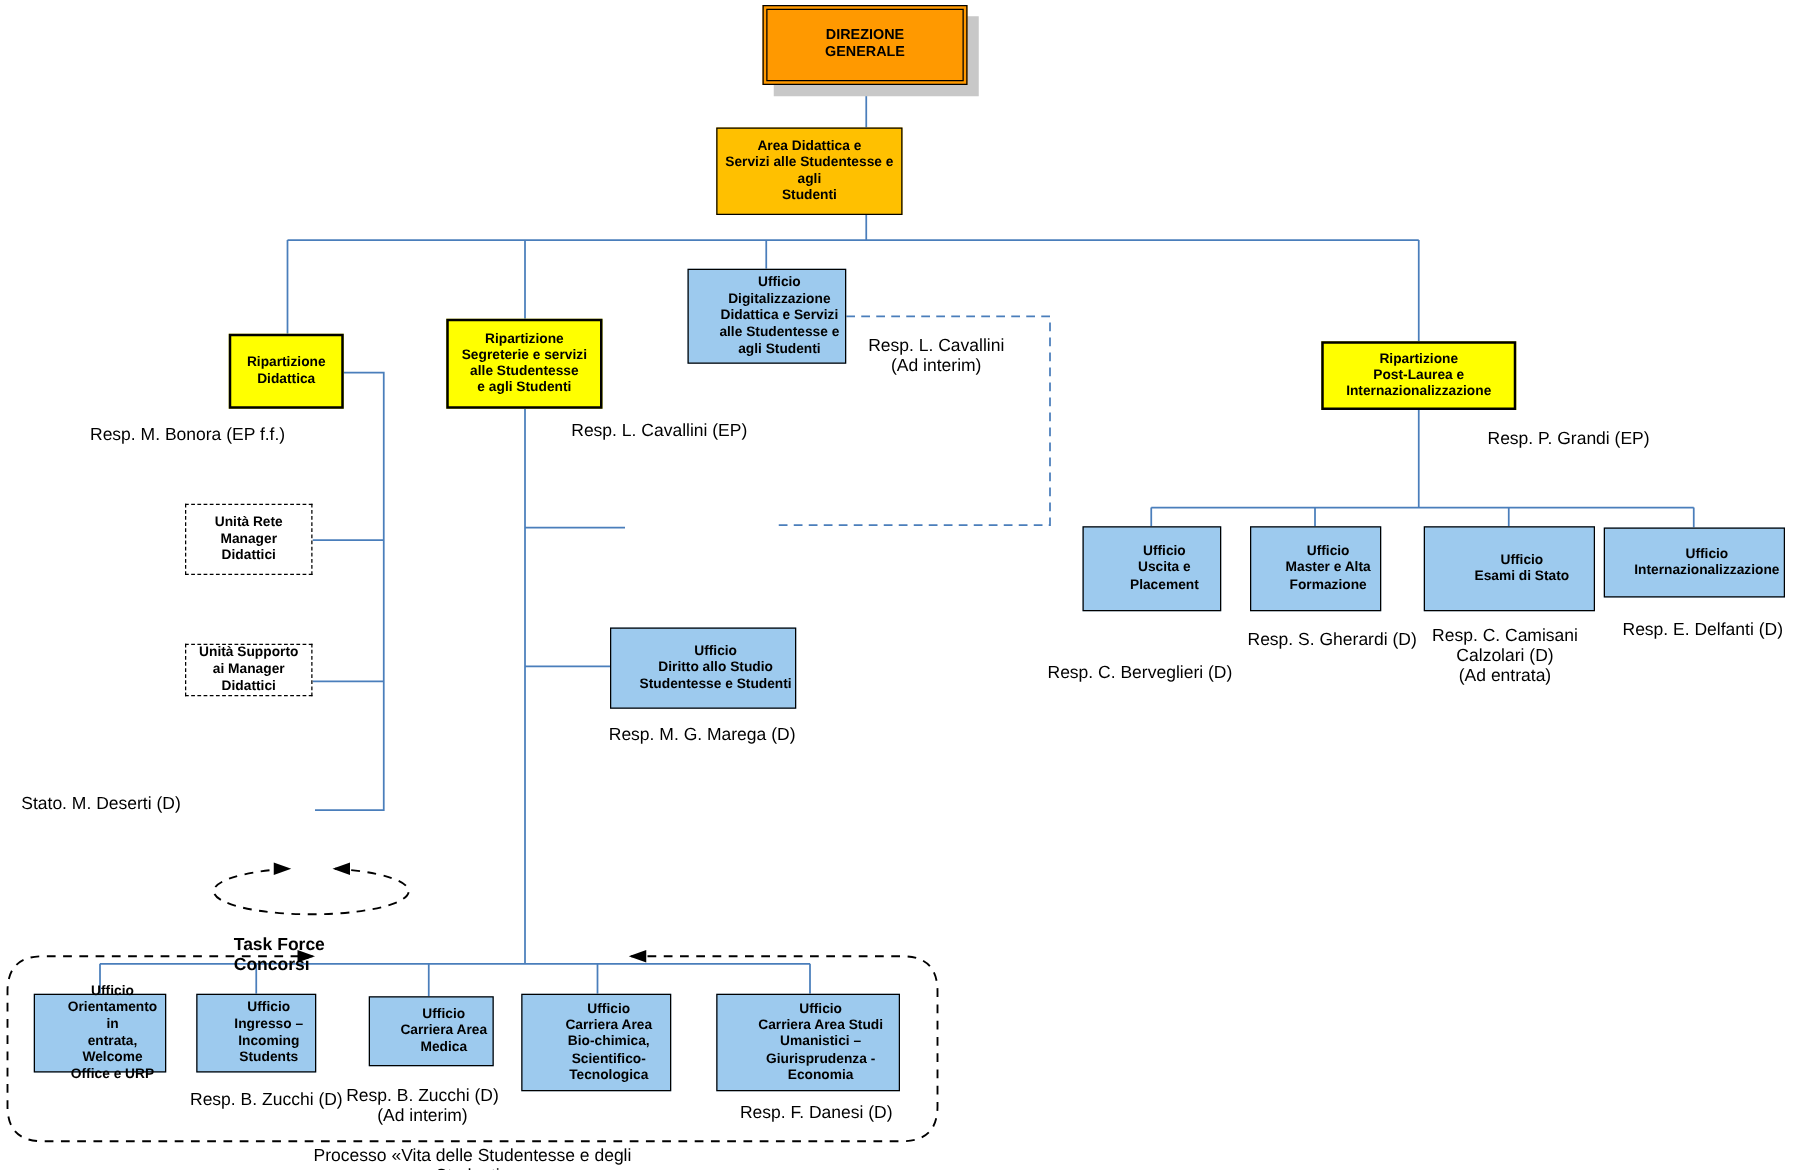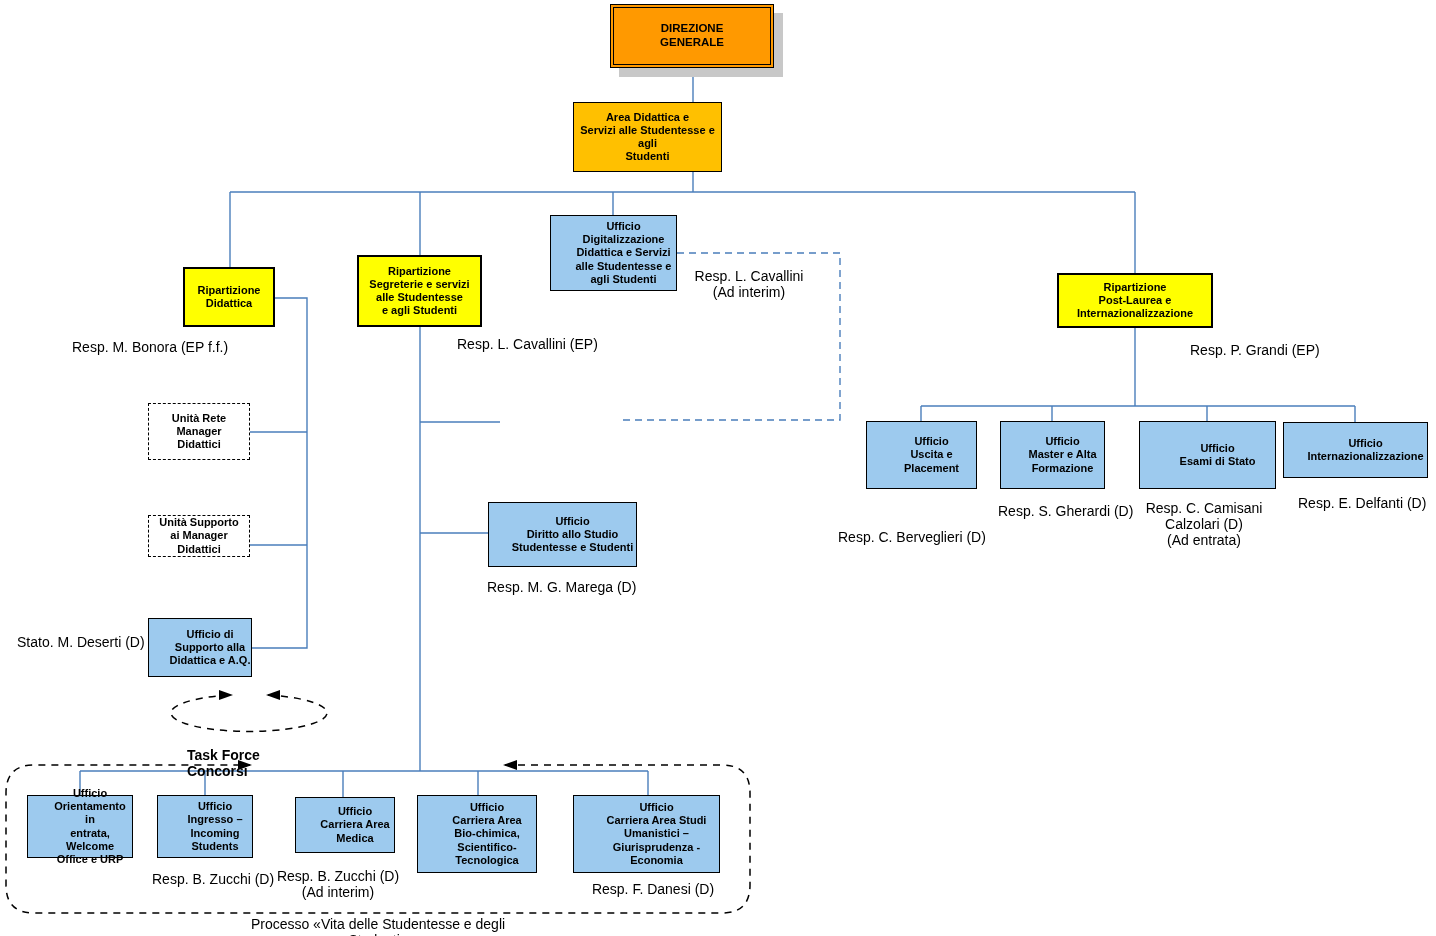--- a/index.html
+++ b/index.html
@@ -81,23 +81,20 @@
 Internazionalizzazione</div>
     <div class="box kind-unita" style="left: 148px; top: 403px; width: 102px; height: 57px;">Unità Rete
 Manager
 Didattici</div>
     <div class="box kind-unita" style="left: 148px; top: 515px; width: 102px; height: 42px;">Unità Supporto
 ai Manager
 Didattici</div>
     <div class="box kind-ufficio" style="left: 488px; top: 502px; width: 149px; height: 65px;">Ufficio
 Diritto allo Studio
 Studentesse e Studenti</div>
-    <div class="box kind-ufficio" style="left: 148px; top: 618px; width: 104px; height: 59px;">Ufficio di
-Supporto alla
-Didattica e A.Q.</div>
     <div class="box kind-ufficio" style="left: 866px; top: 421px; width: 111px; height: 68px;">Ufficio
 Uscita e
 Placement</div>
     <div class="box kind-ufficio" style="left: 1000px; top: 421px; width: 105px; height: 68px;">Ufficio
 Master e Alta
 Formazione</div>
     <div class="box kind-ufficio" style="left: 1139px; top: 421px; width: 137px; height: 68px;">Ufficio
 Esami di Stato</div>
     <div class="box kind-ufficio" style="left: 1283px; top: 422px; width: 145px; height: 56px;">Ufficio
 Internazionalizzazione</div>

